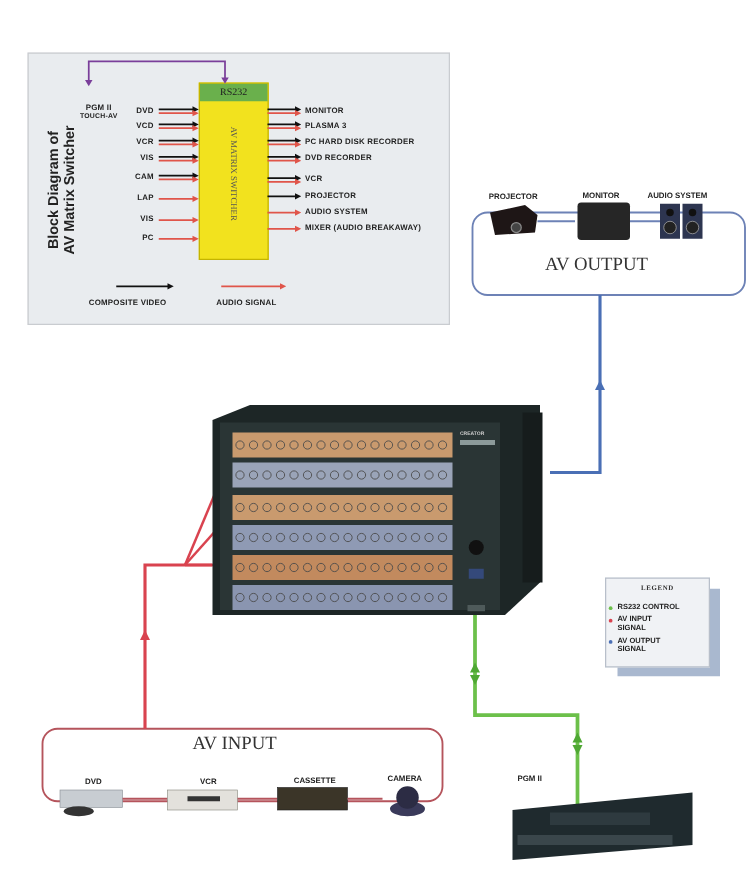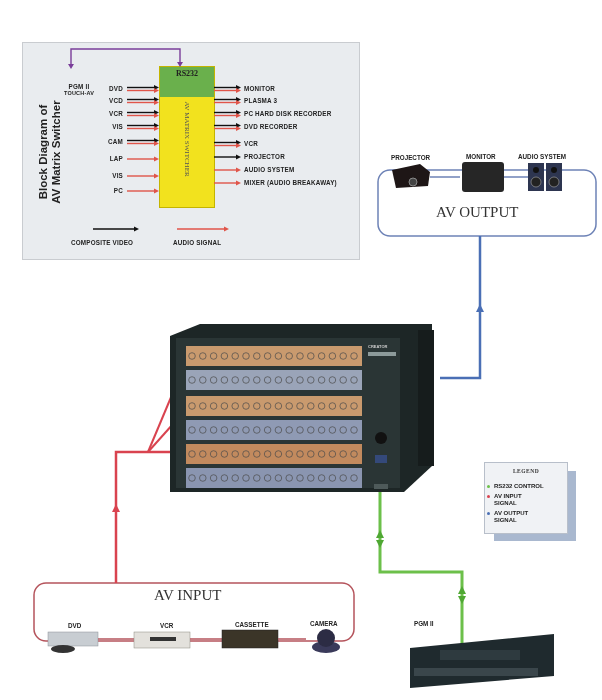--- a/index.html
+++ b/index.html
@@ -4,21 +4,21 @@
   <style>
     html, body { margin:0; padding:0; background:#ffffff; }
     body { width:602px; height:700px; position:relative; overflow:hidden; font-family:"Liberation Sans", sans-serif; }
     .abs { position:absolute; }
     
     #block-panel { left:22px; top:42px; width:336px; height:216px; background:#e9ecef; border:1px solid #c9ccd0; }
     .vtitle { position:absolute; left:-48px; top:96px; width:150px; transform:rotate(-90deg); font-weight:bold; font-size:11.5px; line-height:13px; color:#222; text-align:center; }
     .lbl { position:absolute; font-size:6.3px; font-weight:bold; color:#222; letter-spacing:0.2px; white-space:nowrap; }
     .lbl-r { text-align:right; width:40px; }
     #switcher { left:136px; top:23px; width:54px; height:140px; background:#f2e21e; border:1px solid #c4b400; }
-    #rs232 { position:absolute; left:0; top:0; width:54px; height:30px; background:#6ab04c; color:#222; font-family:"Liberation Serif", serif; font-size:8px; font-weight:bold; text-align:center; line-height:14px; }
+    #rs232 { position:absolute; left:0; top:0; width:54px; height:14px; background:#6ab04c; color:#222; font-family:"Liberation Serif", serif; font-size:8px; font-weight:normal; text-align:center; line-height:14px; }
     #switcher-label { position:absolute; left:-40px; top:68px; width:134px; transform:rotate(90deg); font-family:"Liberation Serif", serif; font-size:7px; color:#555; text-align:center; }
     .box-title { position:absolute; font-family:"Liberation Serif", serif; color:#333; font-size:15px; white-space:nowrap; }
     .dev-lbl { position:absolute; font-size:6.3px; font-weight:bold; color:#222; white-space:nowrap; }
     #legend-shadow { left:494px; top:471px; width:82px; height:70px; background:#a9b8cf; }
     #legend { left:484px; top:462px; width:82px; height:70px; background:#f0f2f5; border:1px solid #b8bfca; }
     .leg-title { position:absolute; left:0; top:5px; width:82px; text-align:center; font-family:"Liberation Serif", serif; font-size:5.5px; font-weight:bold; color:#333; letter-spacing:0.5px; }
     .leg-item { position:absolute; left:9px; font-size:6px; font-weight:bold; color:#222; line-height:7px; }
     .leg-dot { position:absolute; left:-7px; top:2px; width:3px; height:3px; border-radius:50%; }
     svg { position:absolute; left:0; top:0; }
   </style>

